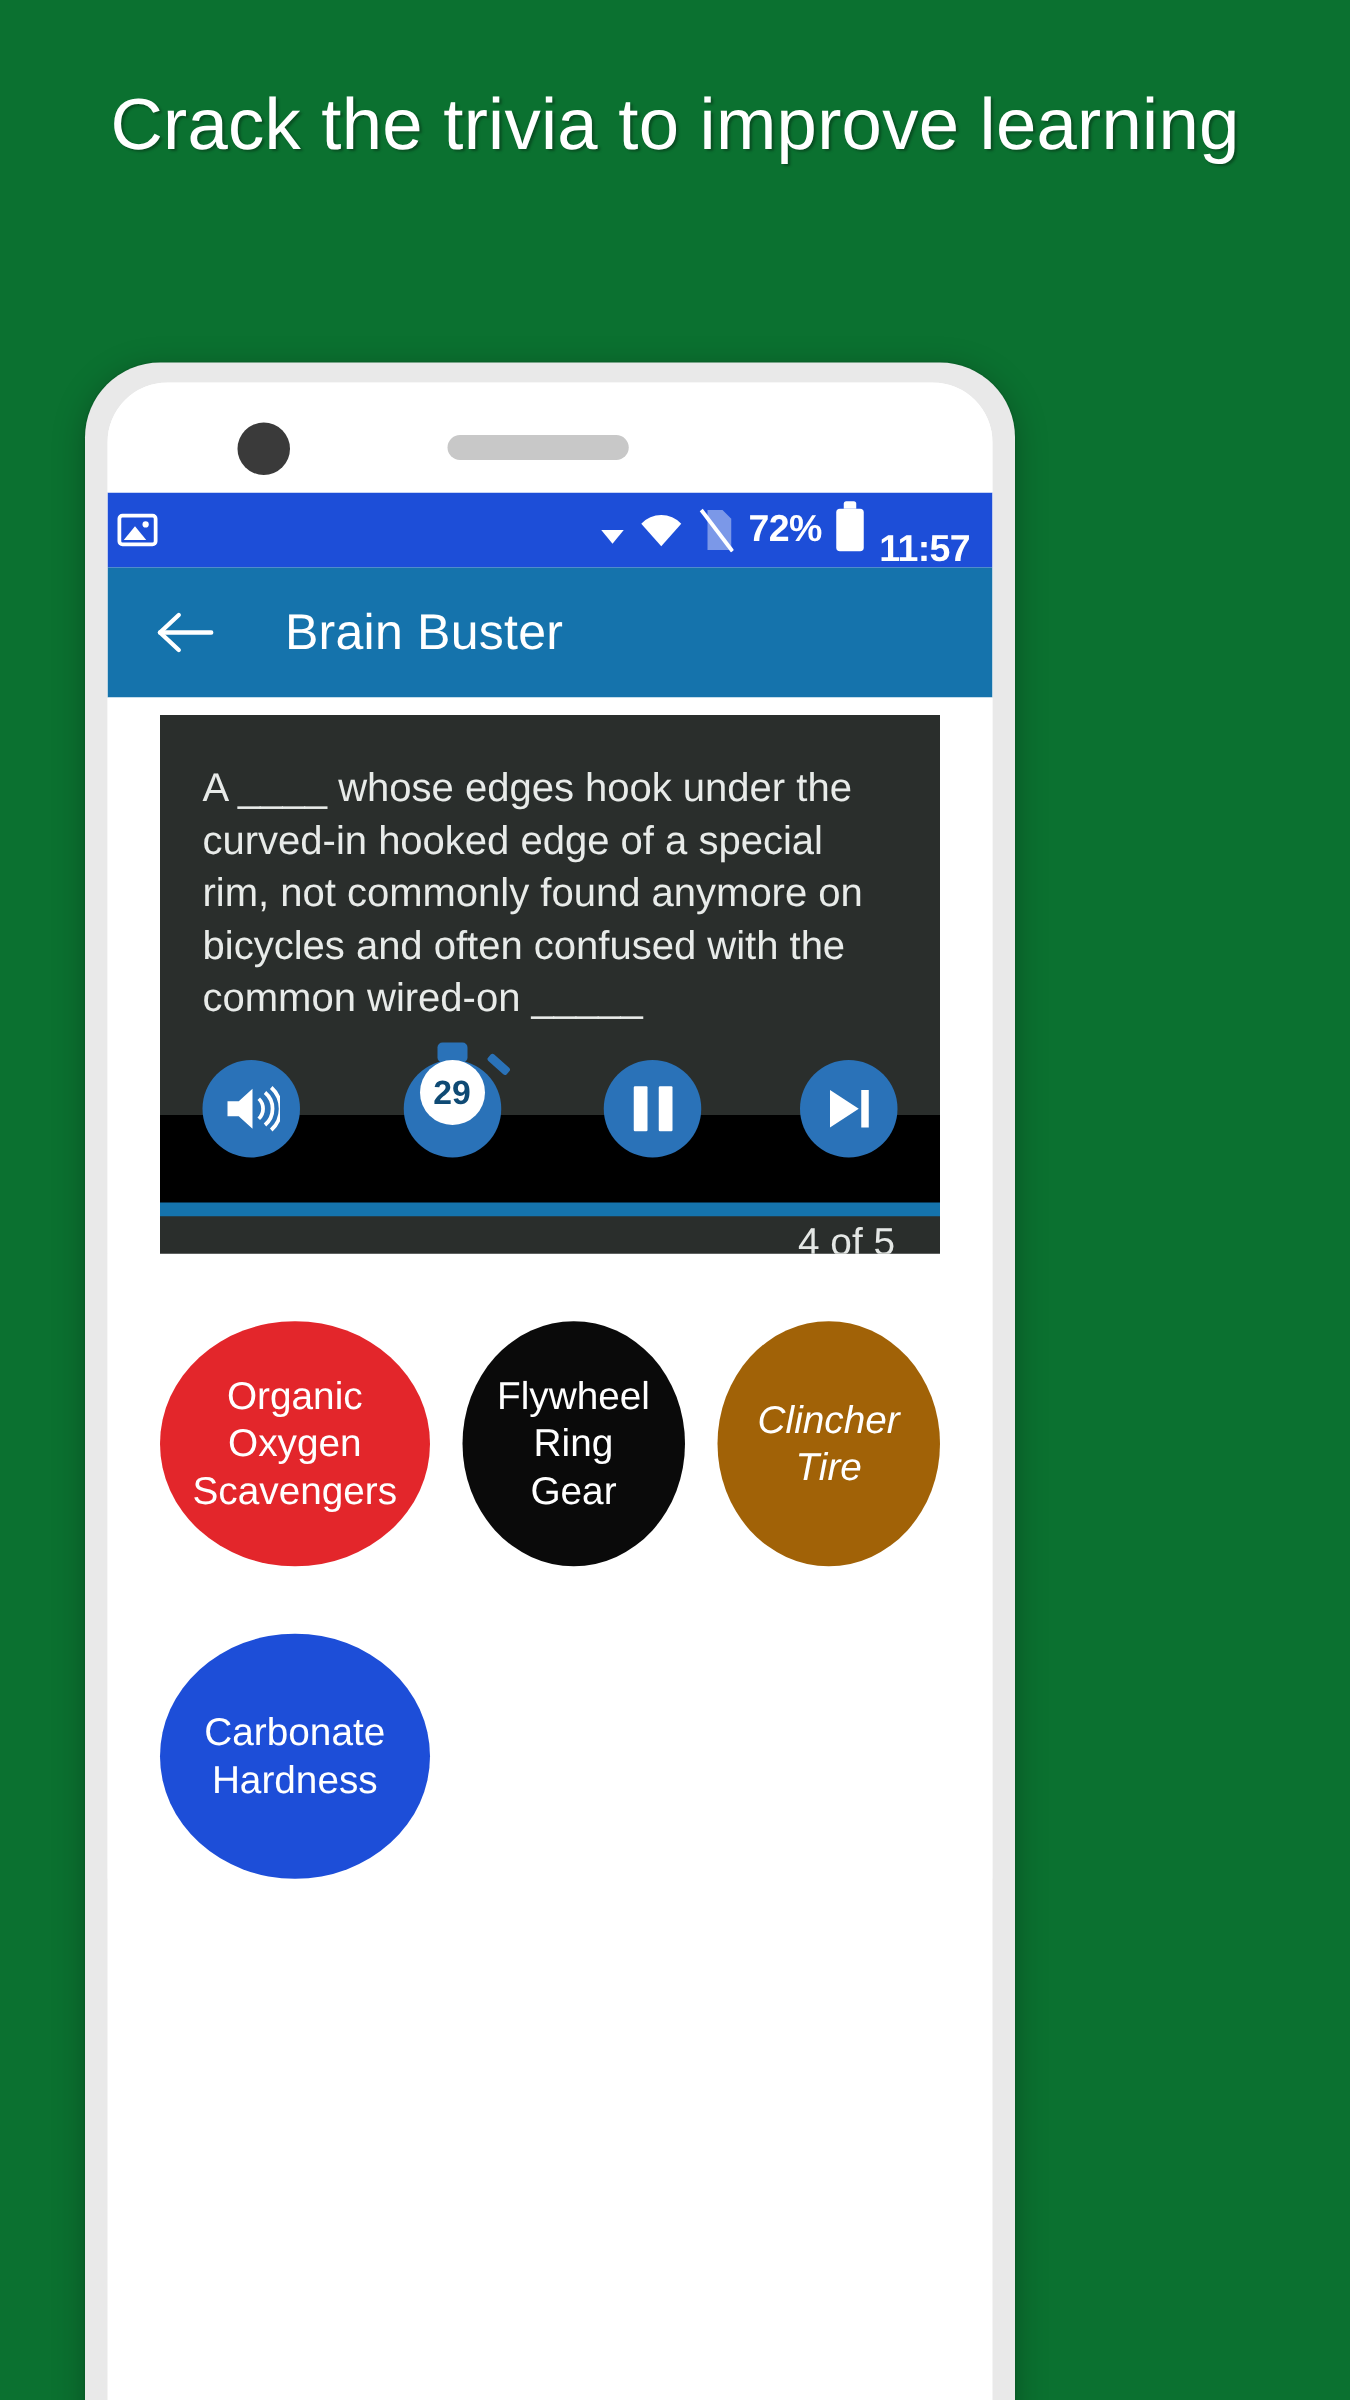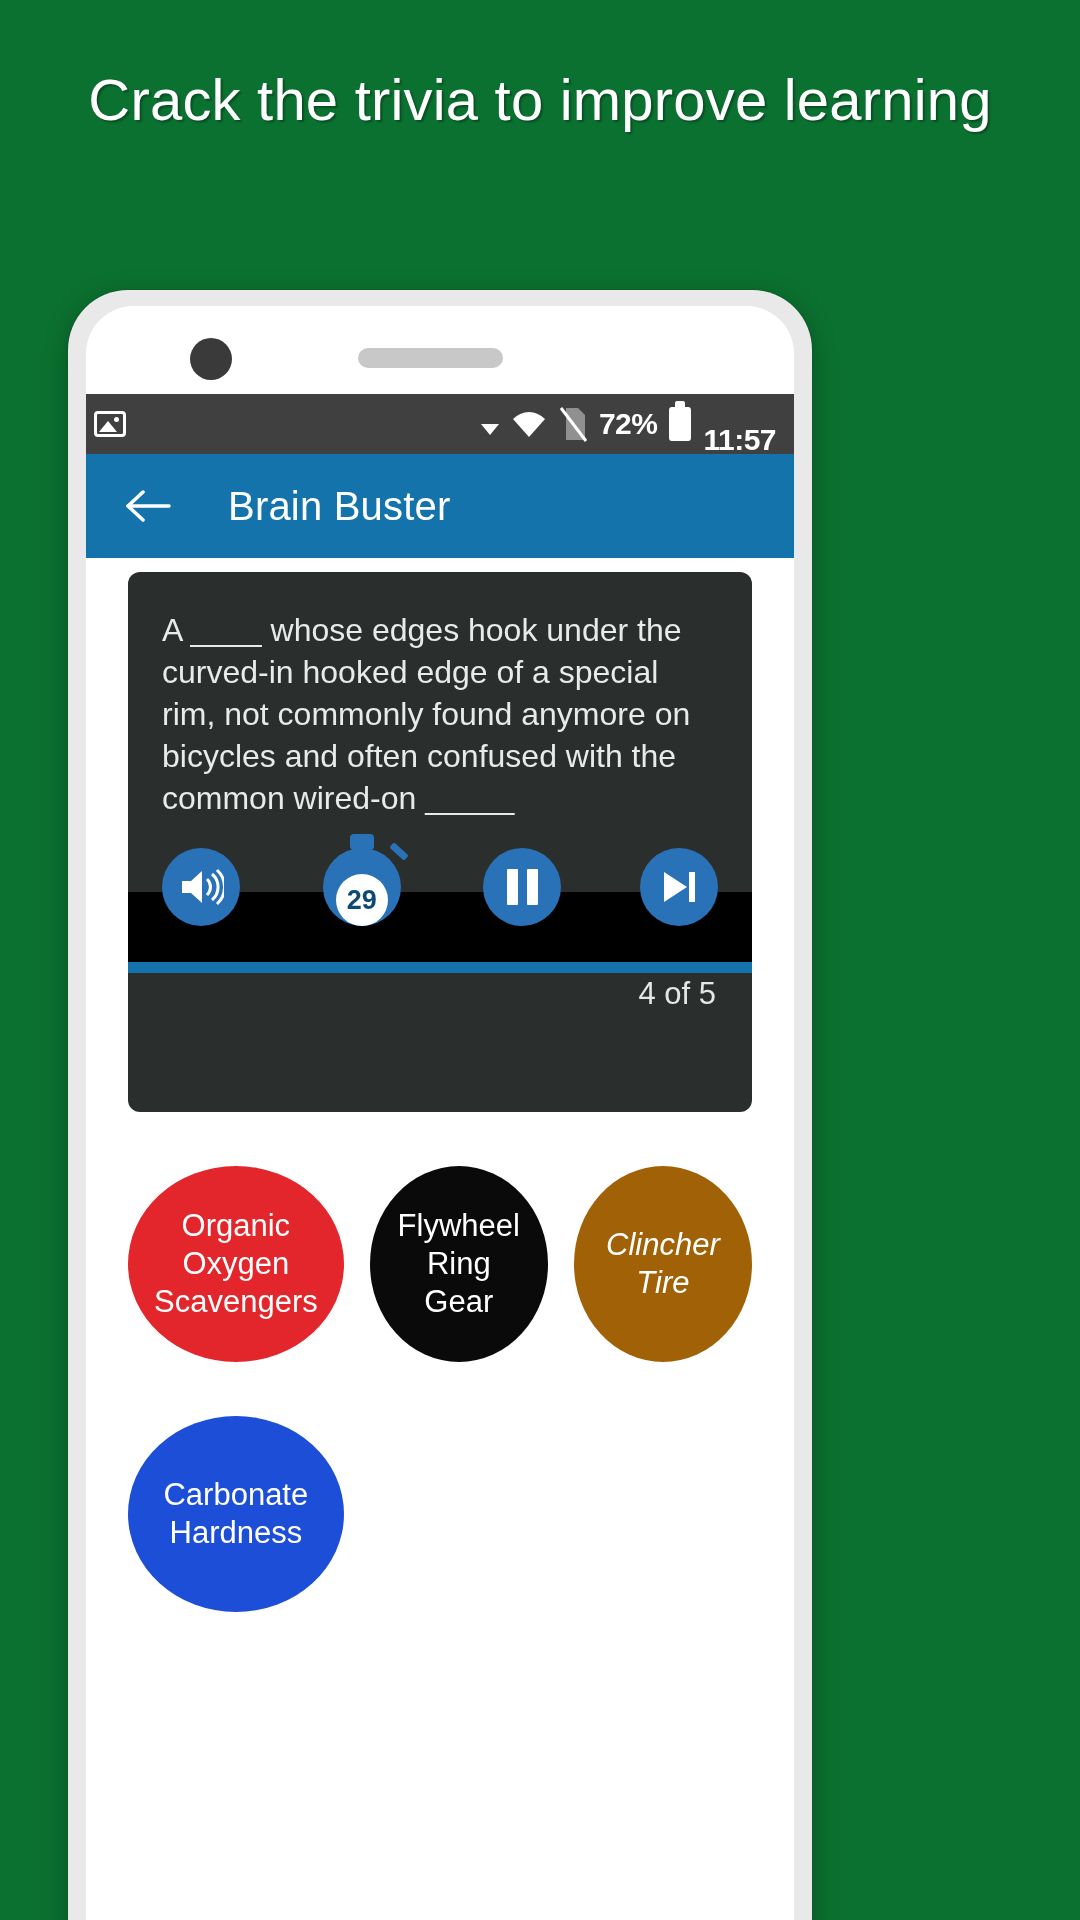--- a/index.html
+++ b/index.html
@@ -47,21 +47,21 @@
   .cam-dot{
     position:absolute;left:104px;top:32px;width:42px;height:42px;
     border-radius:50%;background:#3a3a3a;
   }
   .speaker-bar{
     position:absolute;left:272px;top:42px;width:145px;height:20px;
     border-radius:10px;background:#c8c8c8;
   }
   
   .status-bar{
-    height:60px;background:#404040;
+    height:60px;background:#1d4ed8;
     display:flex;align-items:center;
     padding:0 18px 0 8px;
     color:#ffffff;
     box-sizing:border-box;
   }
   .status-left{display:flex;align-items:center;gap:10px;}
   .status-right{margin-left:auto;display:flex;align-items:center;gap:12px;}
   .img-icon{
     width:32px;height:26px;border:3px solid #ffffff;border-radius:4px;
     position:relative;box-sizing:border-box;
@@ -99,23 +99,23 @@
     width:56px;height:56px;display:flex;align-items:center;justify-content:center;
     color:#ffffff;
   }
   .app-title{
     color:#ffffff;font-size:40px;font-weight:400;margin-left:52px;letter-spacing:0.2px;
   }
   
   .card-area{background:#ffffff;padding:14px 42px 0 42px;}
   .question-card{
     background:#2a2e2c;
-    border-radius:12px;
+    border-radius:0;
     position:relative;
-    height:540px;
+    height:431px;
     overflow:hidden;
   }
   .question-text{
     color:#e8ebe9;
     font-size:32px;
     line-height:1.31;
     padding:38px 34px 0 34px;
     font-weight:400;
   }
   .controls-row{
@@ -128,21 +128,21 @@
   }
   .ctrl{
     width:78px;height:78px;border-radius:50%;
     background:#2a72b8;
     display:flex;align-items:center;justify-content:center;
     position:relative;
   }
   .ctrl.timer{background:transparent;width:86px;height:86px;}
   .timer-body{
     width:78px;height:78px;border-radius:50%;background:#2a72b8;
-    display:flex;align-items:flex-end;justify-content:center;position:relative;
+    display:flex;align-items:flex-start;justify-content:center;position:relative;
   }
   .timer-body:before{
     content:"";position:absolute;left:50%;transform:translateX(-50%);top:-14px;
     width:24px;height:16px;background:#2a72b8;border-radius:4px;
   }
   .timer-body:after{
     content:"";position:absolute;right:-8px;top:0px;
     width:20px;height:7px;background:#2a72b8;transform:rotate(42deg);border-radius:2px;
   }
   .timer-face{

